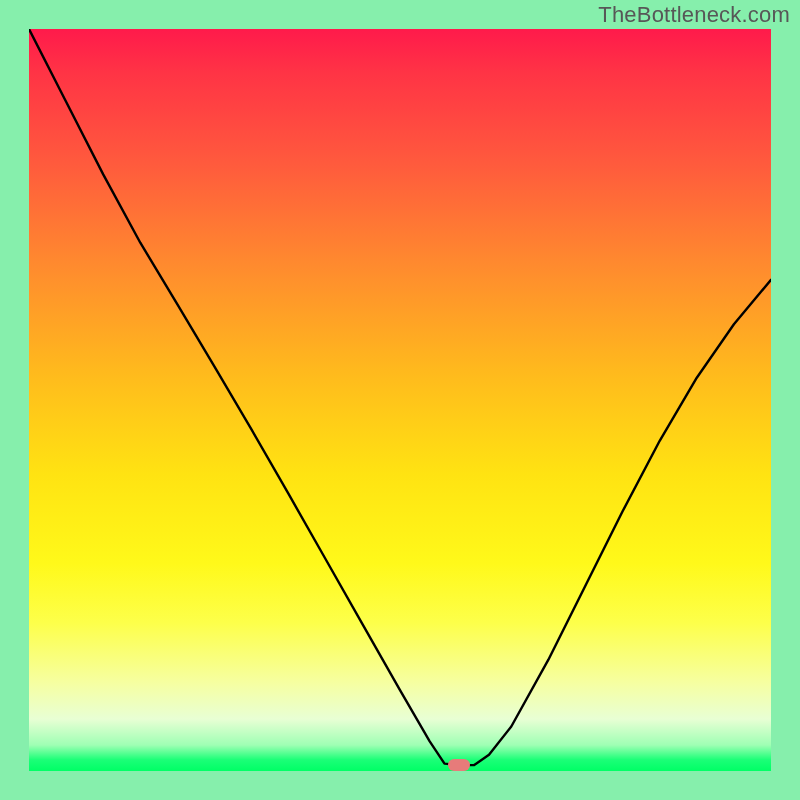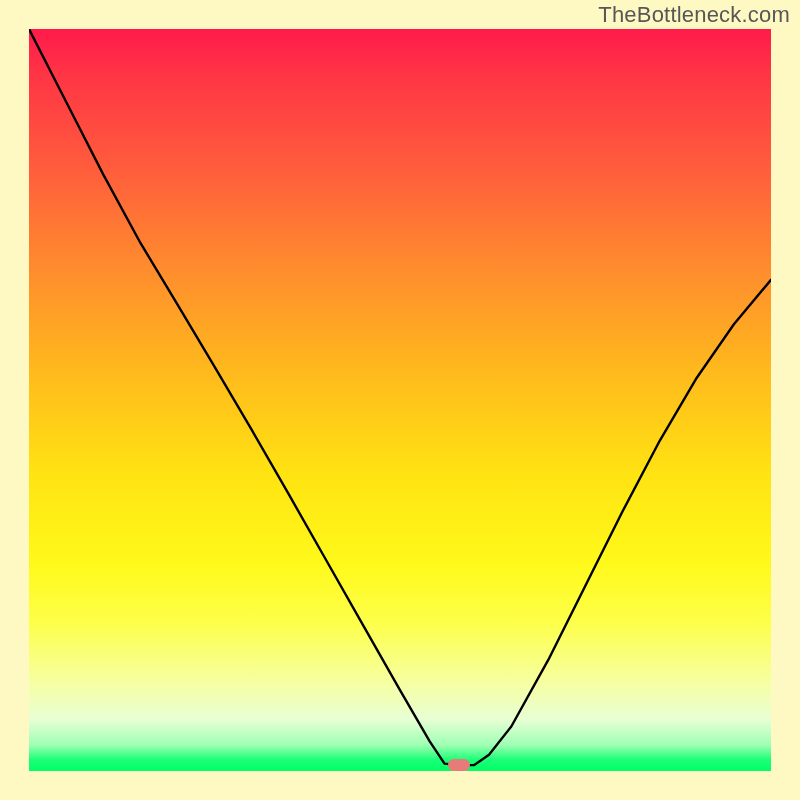--- a/index.html
+++ b/index.html
@@ -8,21 +8,21 @@
     width: 800px;
     height: 800px;
     background: #000;
     overflow: hidden;
     font-family: Arial, Helvetica, sans-serif;
   }
   .frame {
     position: relative;
     width: 800px;
     height: 800px;
-    background: #fef9c3;
+    background: #86efac;
   }
   .watermark {
     position: absolute;
     top: 2px;
     right: 10px;
     color: #575757;
     font-size: 22px;
     font-weight: 500;
     letter-spacing: 0.2px;
     z-index: 20;

